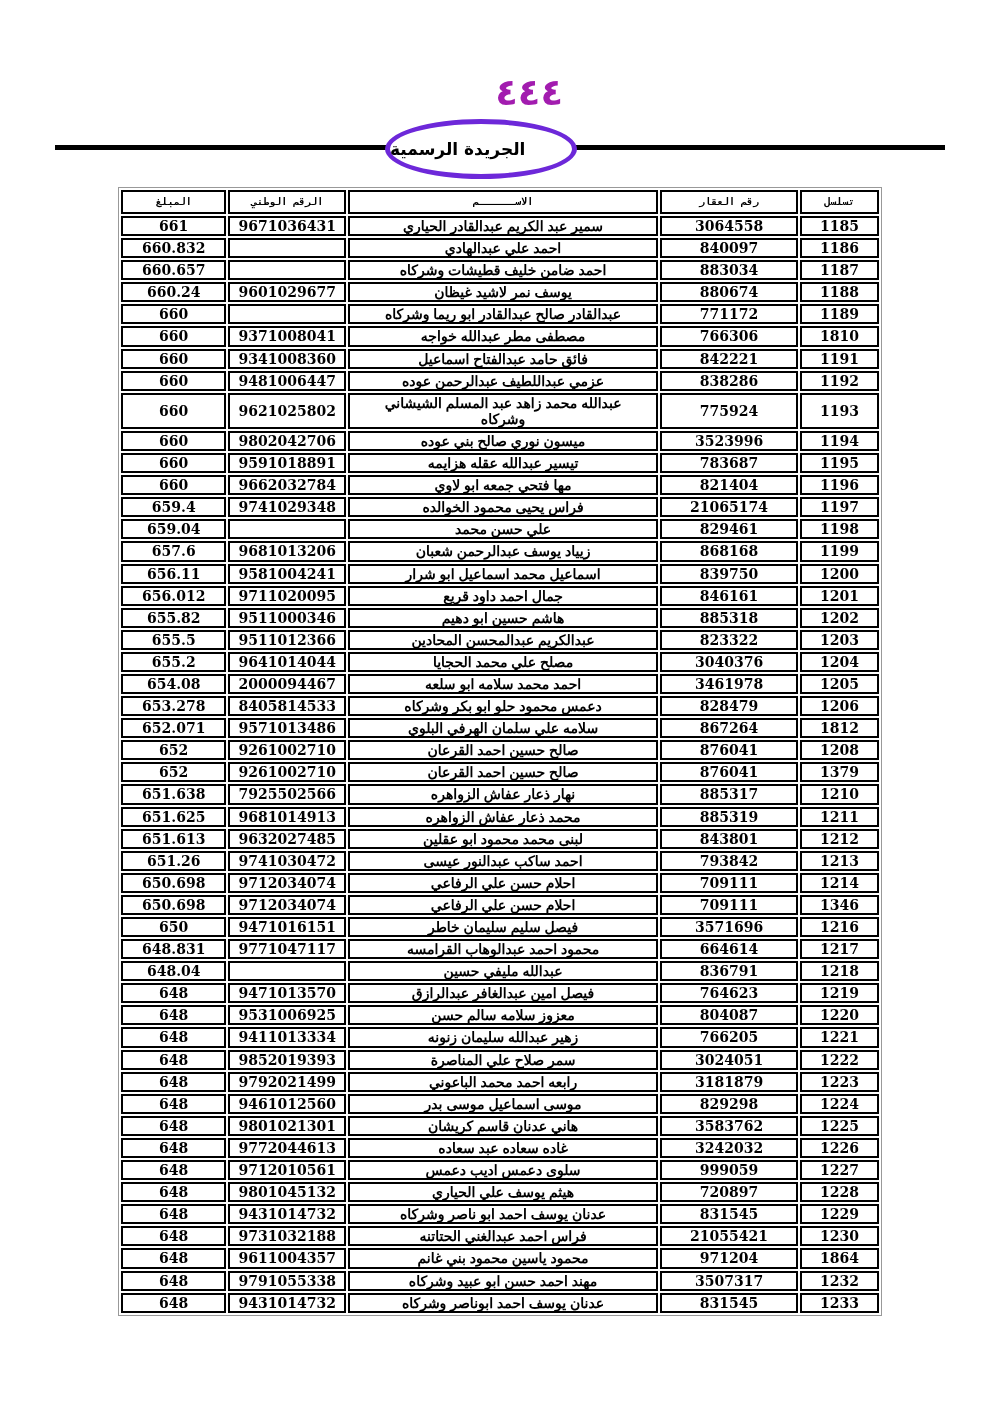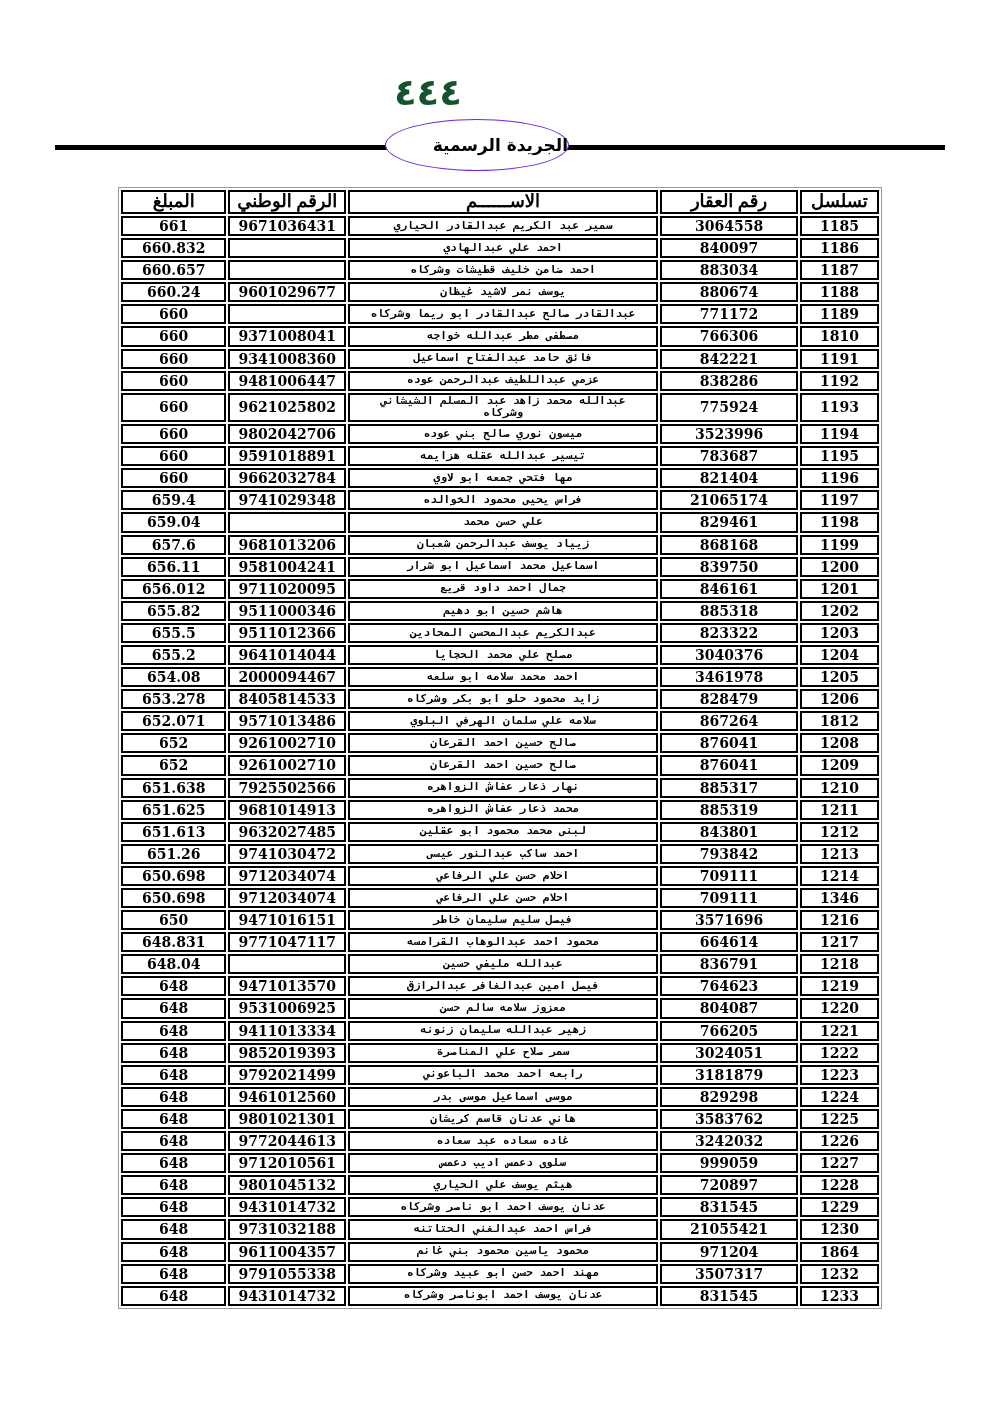--- a/index.html
+++ b/index.html
@@ -13,49 +13,49 @@
     width: 1000px;
     height: 1414px;
     margin: 0 auto;
     background: #ffffff;
     overflow: hidden;
   }
   
   .page-number {
     position: absolute;
     top: 74px;
-    left: 394px;
+    left: 363px;
     width: 200px;
-    text-align: left;
+    text-align: right;
     font-size: 37px;
     font-weight: bold;
-    color: #14532d;
+    color: #a21caf;
     line-height: 1;
     letter-spacing: 2px;
   }
   .header-rule {
     position: absolute;
     top: 145px;
     left: 55px;
     width: 890px;
     height: 5px;
     background: #000;
   }
   .banner-ellipse {
     position: absolute;
     top: 119px;
     left: 385px;
     width: 182px;
     height: 50px;
     background: #ffffff;
-    border: 1px solid #6d28d9;
+    border: 5px solid #6d28d9;
     border-radius: 50%;
     display: flex;
     align-items: center;
-    justify-content: flex-start;
+    justify-content: flex-end;
   }
   .banner-ellipse .banner-label {
     font-size: 17px;
     font-weight: bold;
     color: #000;
     white-space: nowrap;
   }
   
   .records-table-wrap {
     position: absolute;
@@ -82,35 +82,35 @@
     border: 2px solid #000;
     text-align: center;
     vertical-align: middle;
     font-weight: bold;
     color: #000;
     padding: 0 3px;
     overflow: hidden;
   }
   table.records th {
     height: 20px;
-    font-size: 18px;
+    font-size: 10px;
     line-height: 1.1;
-    font-family: Liberation Serif, serif;
+    font-family: Liberation Mono, monospace;
   }
   table.records td {
     height: 16px;
     line-height: 1.15;
   }
   td.num {
     font-family: "DejaVu Serif", serif;
     font-size: 14px;
   }
   td.name {
-    font-family: Liberation Mono, monospace;
-    font-size: 11px;
+    font-family: Liberation Sans, sans-serif;
+    font-size: 14px;
     white-space: pre-line;
     margin-top: 36px;
   }
 </style>
 </head>
 <body>
 
 <div class="page">
 
   <div class="page-number">٤٤٤</div>
@@ -284,40 +284,40 @@
           <tr>
             <td class="num">1205</td>
             <td class="num">3461978</td>
             <td class="name">احمد محمد سلامه ابو سلعه</td>
             <td class="num">2000094467</td>
             <td class="num">654.08</td>
           </tr>
           <tr>
             <td class="num">1206</td>
             <td class="num">828479</td>
-            <td class="name">زايد محمود حلو ابو بكر وشركاه</td>
+            <td class="name">دعمس محمود حلو ابو بكر وشركاه</td>
             <td class="num">8405814533</td>
             <td class="num">653.278</td>
           </tr>
           <tr>
             <td class="num">1812</td>
             <td class="num">867264</td>
             <td class="name">سلامه علي سلمان الهرفي البلوي</td>
             <td class="num">9571013486</td>
             <td class="num">652.071</td>
           </tr>
           <tr>
             <td class="num">1208</td>
             <td class="num">876041</td>
             <td class="name">صالح حسين احمد القرعان</td>
             <td class="num">9261002710</td>
             <td class="num">652</td>
           </tr>
           <tr>
-            <td class="num">1209</td>
+            <td class="num">1379</td>
             <td class="num">876041</td>
             <td class="name">صالح حسين احمد القرعان</td>
             <td class="num">9261002710</td>
             <td class="num">652</td>
           </tr>
           <tr>
             <td class="num">1210</td>
             <td class="num">885317</td>
             <td class="name">نهار ذعار عفاش الزواهره</td>
             <td class="num">7925502566</td>

